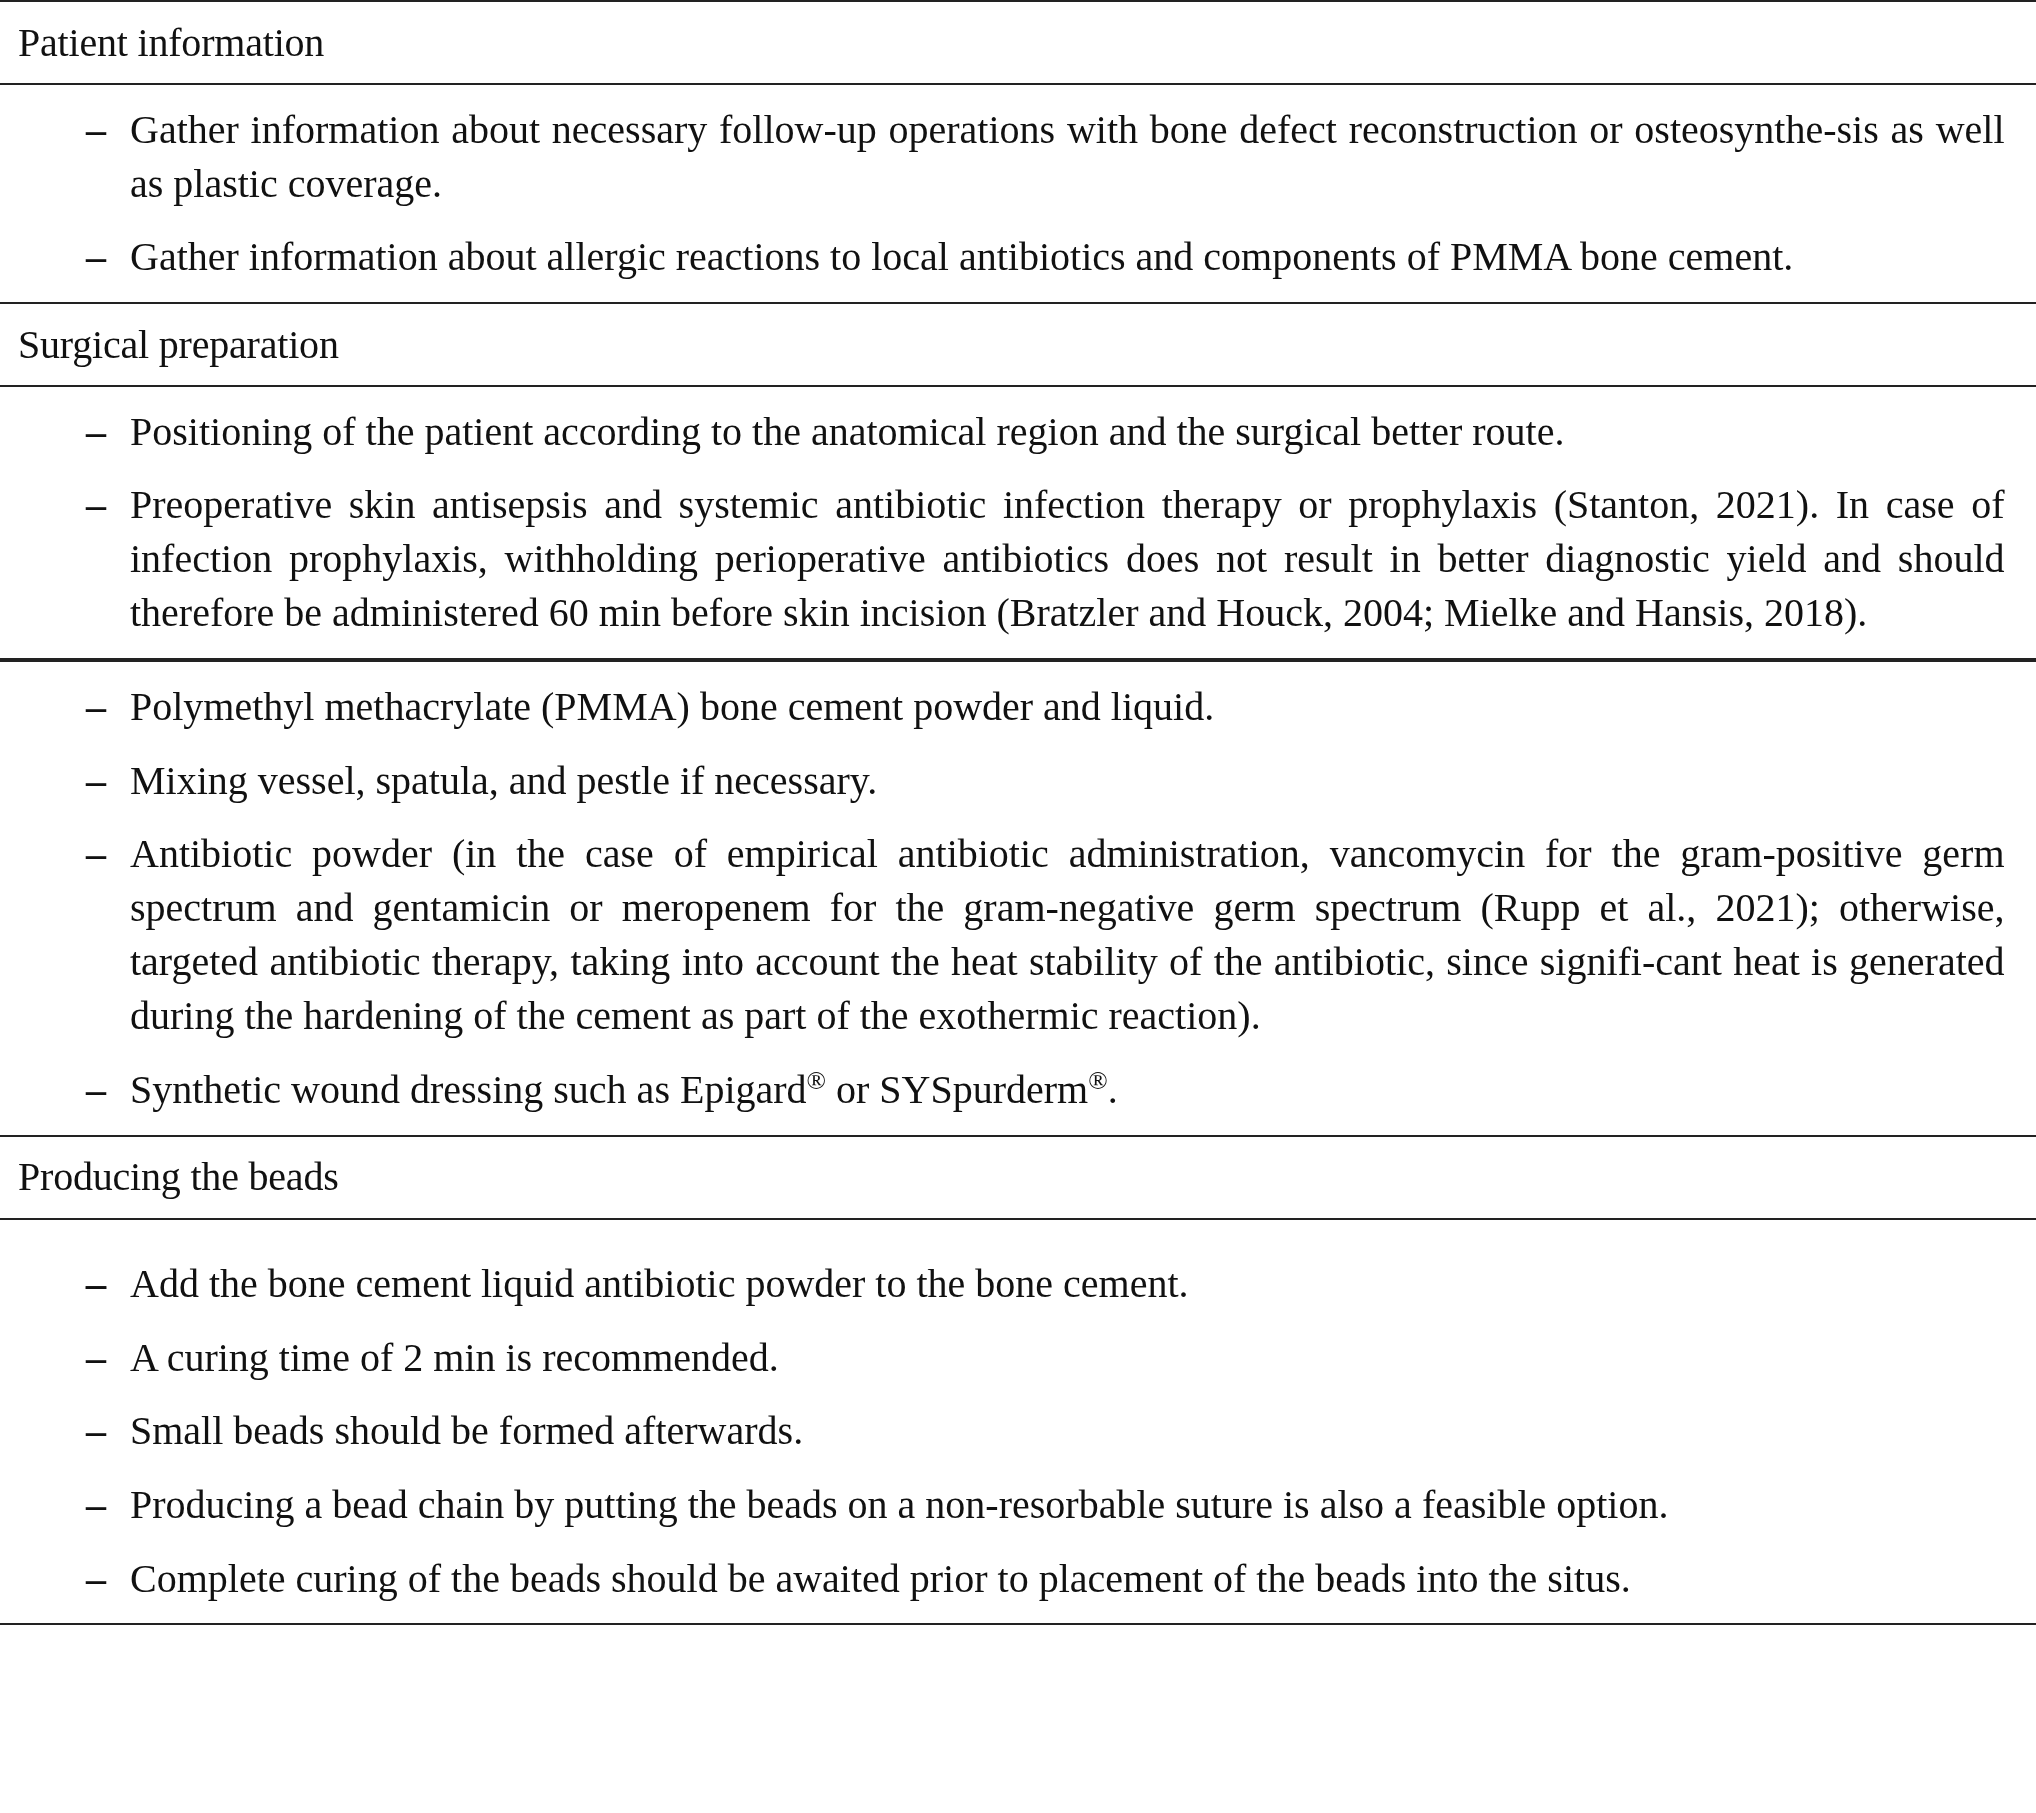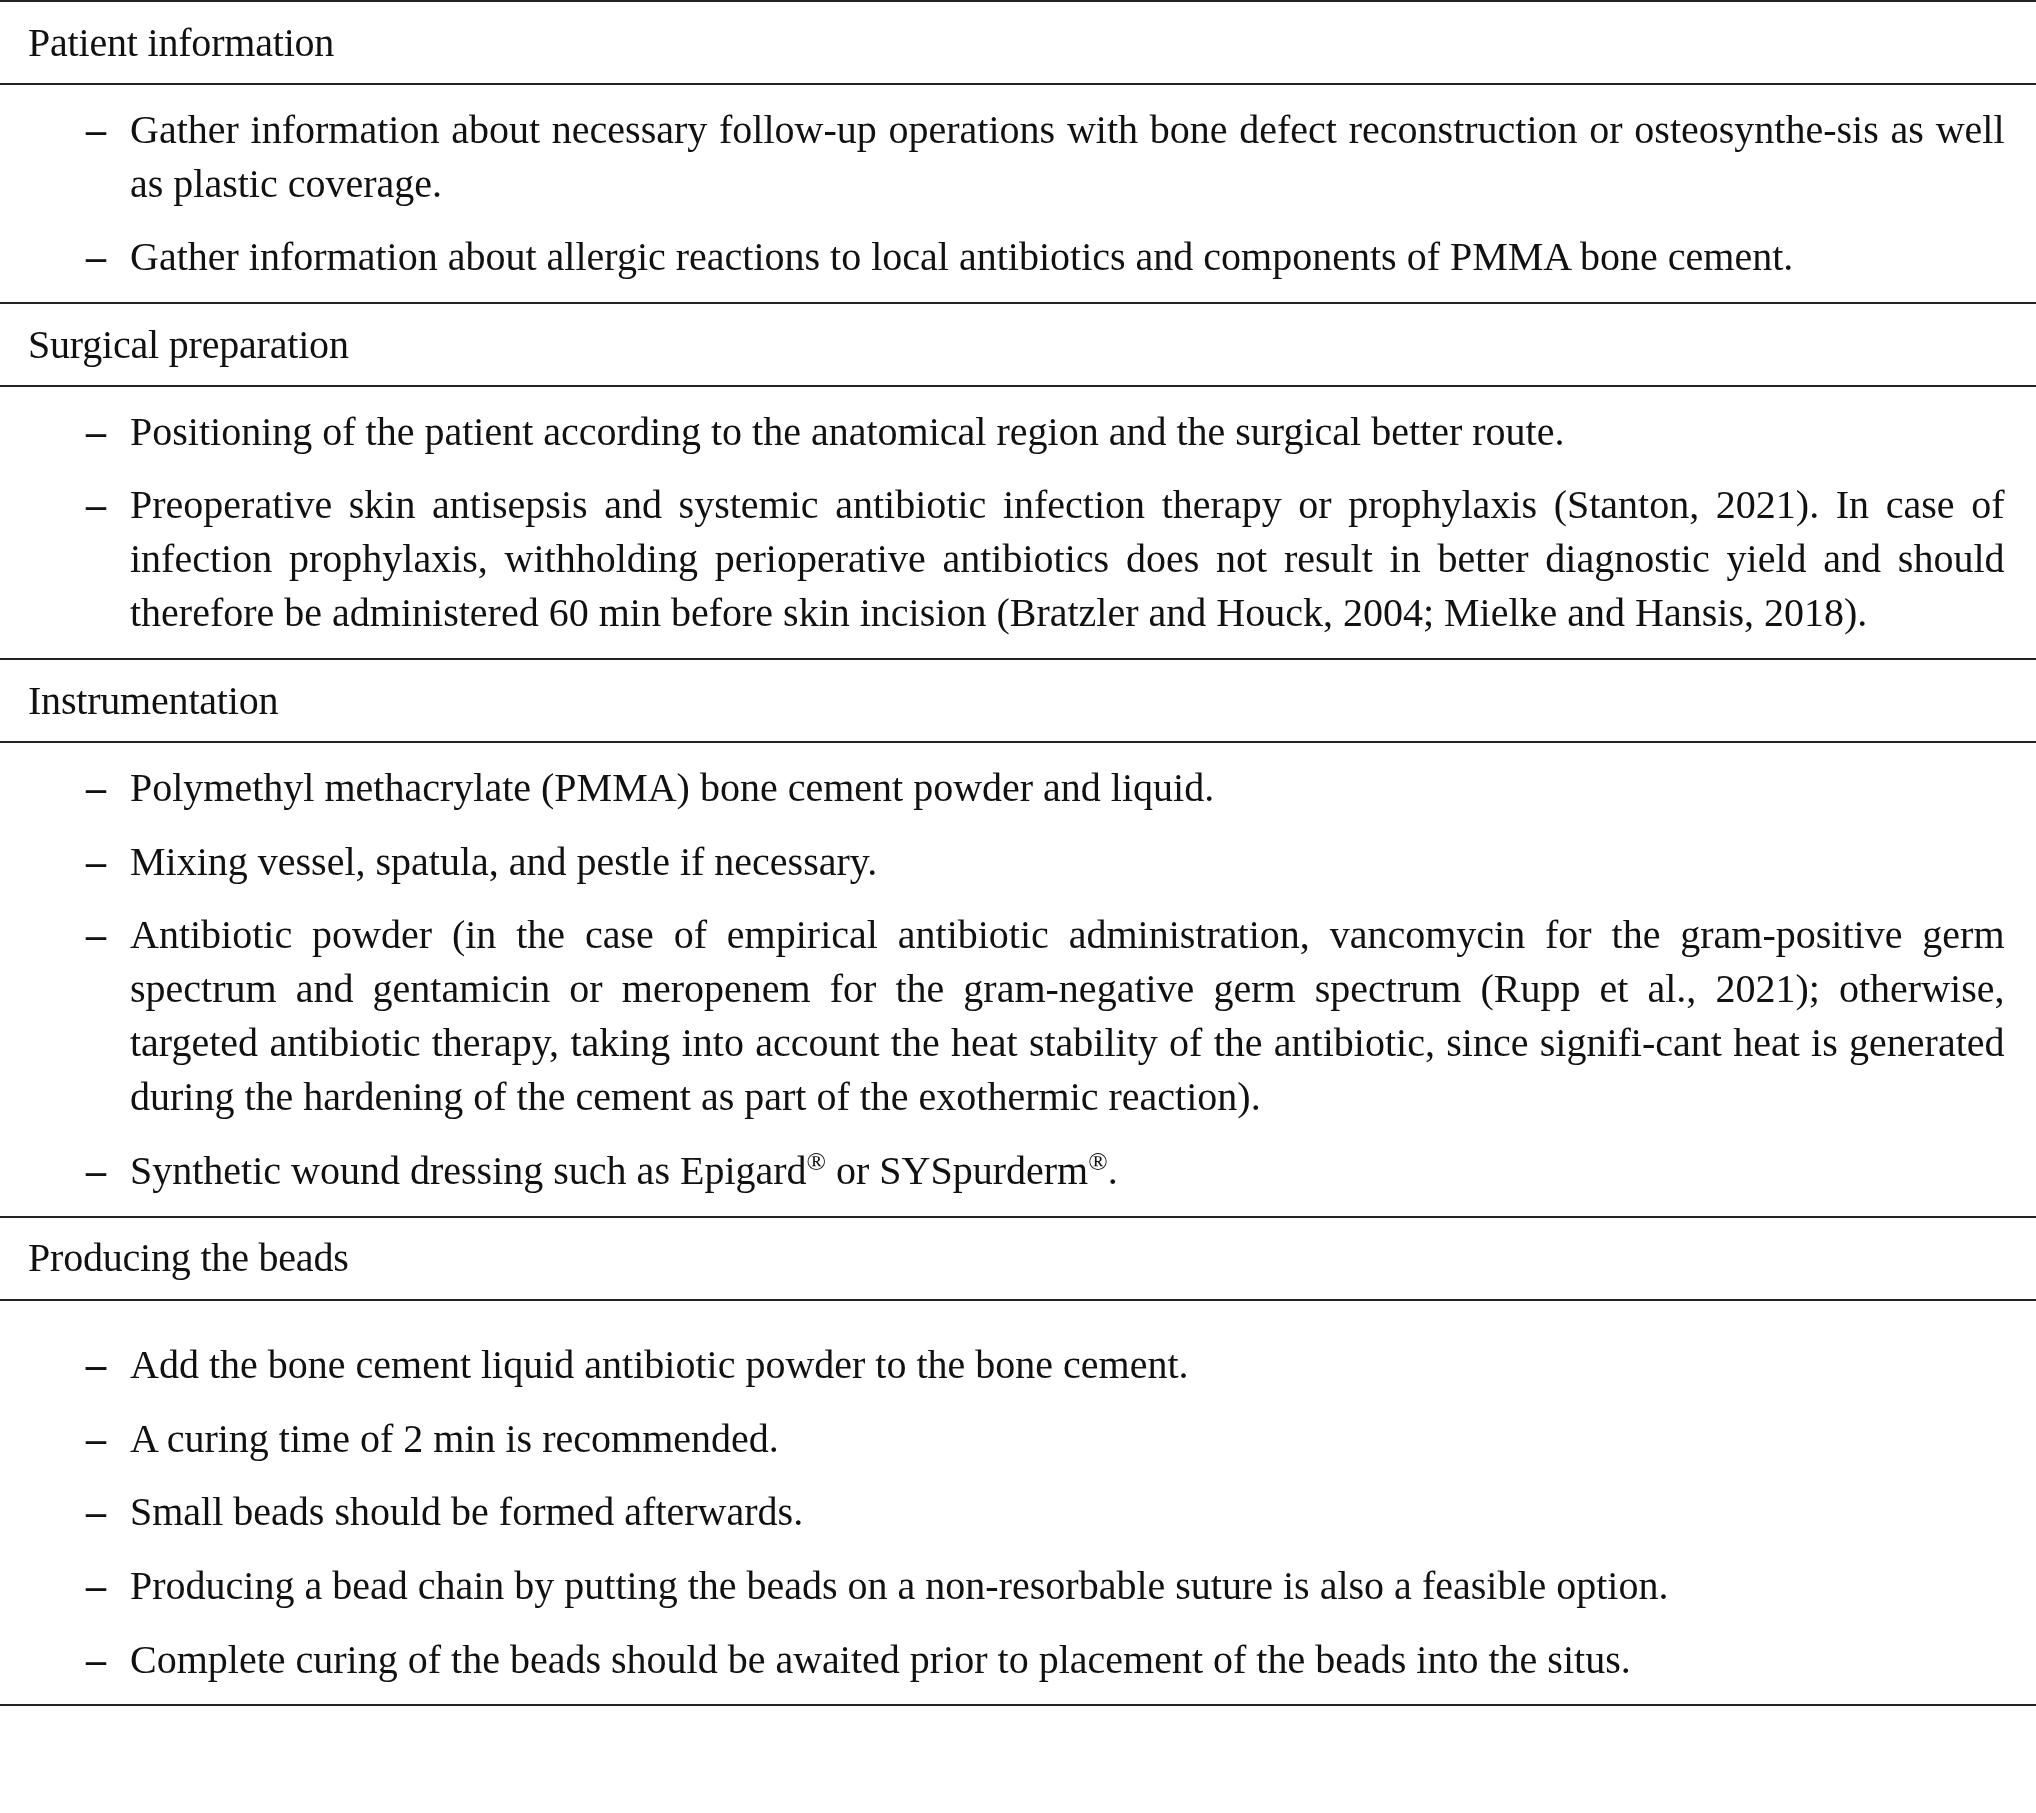--- a/index.html
+++ b/index.html
@@ -20,21 +20,21 @@
   }
   .rule {
     height: 2px;
     background: #222222;
     width: 100%;
   }
   .section-head {
     height: 81px;
     display: flex;
     align-items: center;
-    padding-left: 28px;
+    padding-left: 18px;
     font-size: 40px;
     line-height: 1;
     letter-spacing: -0.2px;
   }
   .section-body {
     padding: 17.7px 31.5px 11.8px 0;
   }
   ul.items {
     list-style: none;
     margin: 0;
@@ -86,21 +86,20 @@
   <div class="rule"></div>
   <div class="section-body">
     <ul class="items">
           <li class="item"><span class="dash">–</span><span>Positioning of the patient according to the anatomical region and the surgical better route.</span></li>
           <li class="item"><span class="dash">–</span><span class="italic">Preoperative skin antisepsis and systemic antibiotic infection therapy or prophylaxis (Stanton, 2021).</span><span> In case of infection prophylaxis, withholding perioperative antibiotics does not result in better diagnostic yield and should therefore be administered 60 min before skin incision (Bratzler and Houck, 2004; Mielke and Hansis, 2018).</span></li>
         </ul>
   </div>
 </div>
     <div>
   <div class="rule"></div>
-  <div class="section-head">Instrumentation</div>
   <div class="rule"></div>
   <div class="section-body">
     <ul class="items">
           <li class="item"><span class="dash">–</span><span>Polymethyl methacrylate (PMMA) bone cement powder and liquid.</span></li>
           <li class="item"><span class="dash">–</span><span>Mixing vessel, spatula, and pestle if necessary.</span></li>
           <li class="item"><span class="dash">–</span><span>Antibiotic powder (in the case of empirical antibiotic administration, vancomycin for the gram-positive germ spectrum and gentamicin or meropenem for the gram-negative germ spectrum (Rupp et al., 2021); otherwise, targeted antibiotic therapy, taking into account the heat stability of the antibiotic, since signifi-cant heat is generated during the hardening of the cement as part of the exothermic reaction).</span></li>
           <li class="item"><span class="dash">–</span><span>Synthetic wound dressing such as Epigard</span><sup class="reg">®</sup><span> or SYSpurderm</span><sup class="reg">®</sup><span>.</span></li>
         </ul>
   </div>
 </div>

